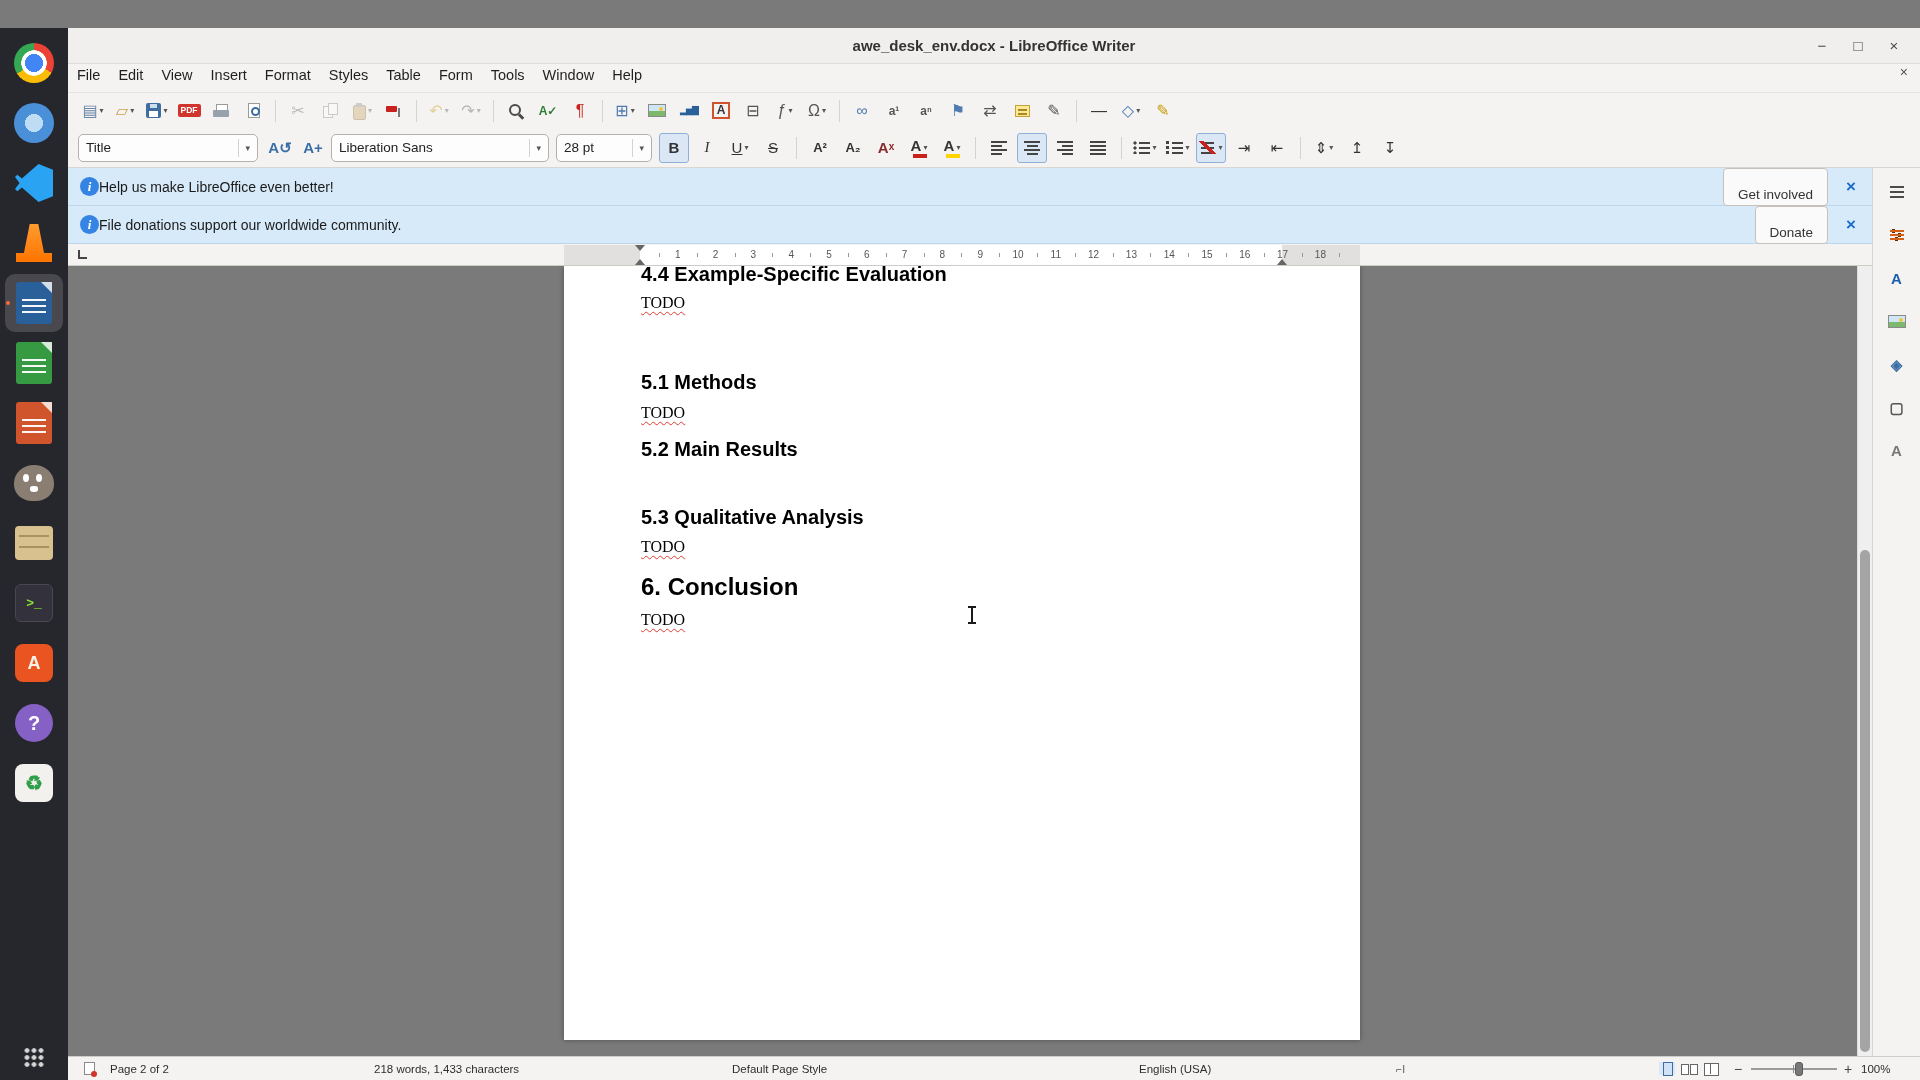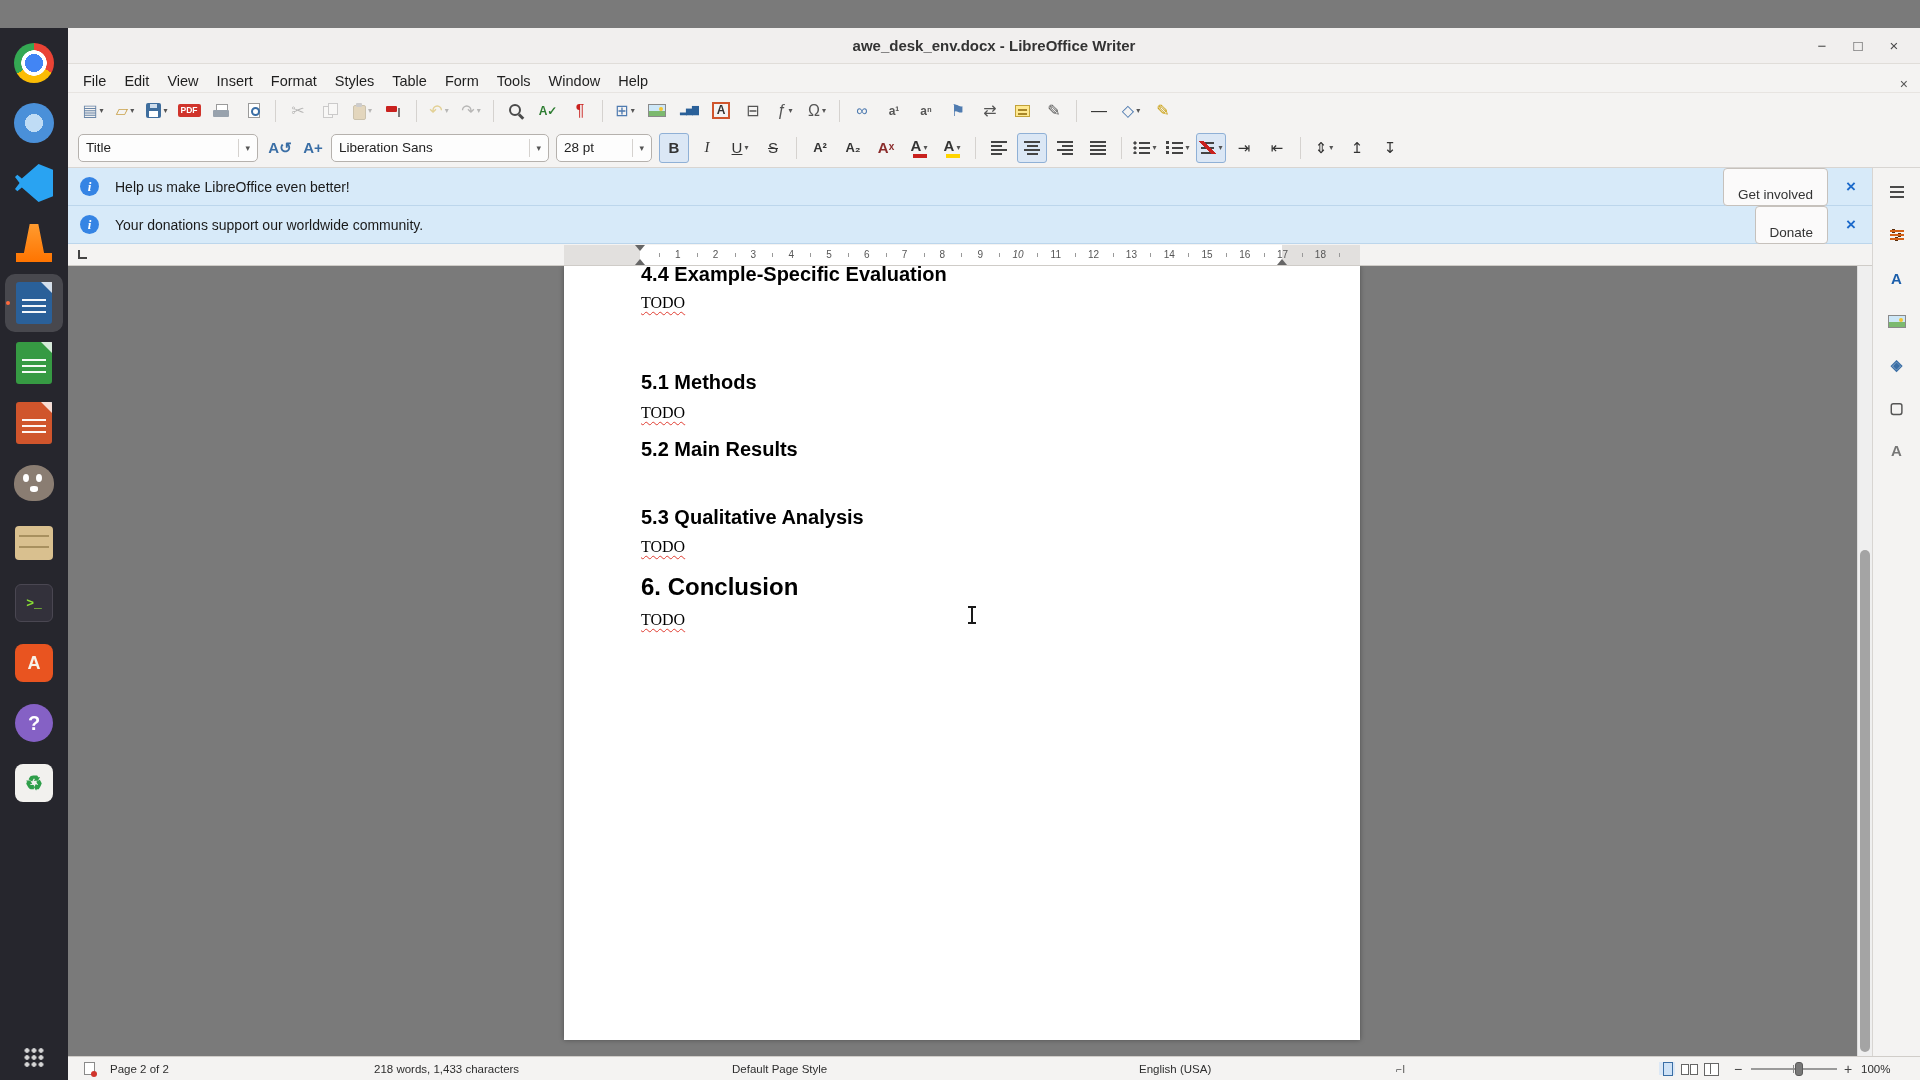--- a/index.html
+++ b/index.html
@@ -53,21 +53,21 @@
   .di-trash{width:38px;height:38px;background:#f2f1ee;border-radius:8px}
   .di-trash .di-letter{color:#2e9e49;font-size:20px}
   .appgrid{position:absolute;bottom:12px;left:50%;transform:translateX(-50%);width:21px;height:21px;background:radial-gradient(circle,#d6d6d6 2px,transparent 2.6px);background-size:7px 7px}
 
   
   .window{position:absolute;left:68px;top:28px;right:0;bottom:0;display:flex;flex-direction:column;background:#f4f3f2}
   .titlebar{height:36px;background:#f1efee;border-bottom:1px solid #e0ddd9;display:flex;align-items:center;justify-content:center;position:relative;flex:0 0 auto}
   .title{font-weight:bold;font-size:15px;color:#333}
   .winctl{position:absolute;right:14px;top:0;height:100%;display:flex;align-items:center;gap:12px}
   .wbtn{width:24px;text-align:center;font-size:15px;color:#4a4a4a;cursor:pointer}
-  .menubar{height:28px;display:flex;align-items:flex-end;padding-left:6px;position:relative;font-size:14.5px;color:#1f1f1f;flex:0 0 auto}
+  .menubar{height:28px;display:flex;align-items:flex-start;position:relative;font-size:14.5px;color:#1f1f1f;flex:0 0 auto}
   .menu-item{padding:3px 9px;border-radius:3px;cursor:pointer}
   .doc-close{position:absolute;right:12px;font-size:14px;color:#555;cursor:pointer}
 
   
   .toolbar1{height:36px;display:flex;align-items:center;padding-left:10px;gap:2px;border-top:1px solid #e7e4e1;flex:0 0 auto}
   .toolbar2{height:40px;display:flex;align-items:center;padding-left:10px;gap:3px;border-bottom:1px solid #d8d5d2;flex:0 0 auto}
   .tbtn,.fmtbtn{height:30px;min-width:30px;background:transparent;border:1px solid transparent;border-radius:3px;display:flex;align-items:center;justify-content:center;cursor:pointer;padding:0 2px}
   .tbtn.dis{opacity:.38}
   .fmtbtn.on{background:#dbe7f5;border-color:#8fb0d6}
   .tglyph{font-size:16px;line-height:1}
@@ -131,21 +131,21 @@
   .sw-ol{width:17px;height:13px;background-repeat:no-repeat;background-image:linear-gradient(#444 0 0),linear-gradient(#444 0 0),linear-gradient(#444 0 0),linear-gradient(#444 0 0),linear-gradient(#444 0 0),linear-gradient(#444 0 0);background-size:3px 3px,3px 3px,3px 3px,11px 2px,11px 2px,11px 2px;background-position:0 0,0 5px,0 10px,6px 1px,6px 6px,6px 11px}
   .sw-nl{width:17px;height:13px;background-repeat:no-repeat;background-image:linear-gradient(45deg,transparent 42%,#c9211e 42% 58%,transparent 58%),linear-gradient(#444 0 0),linear-gradient(#444 0 0),linear-gradient(#444 0 0);background-size:17px 13px,13px 2px,13px 2px,13px 2px;background-position:0 0,2px 1px,2px 6px,2px 11px}
   .sw-mod{width:11px;height:13px;background:#fff;border:1px solid #8a8a8a}
   .sw-mod::after{content:"";position:absolute;right:-3px;bottom:-3px;width:6px;height:6px;background:#d0342c;border-radius:50%}
 
   
   .middle{flex:1;display:flex;min-height:0}
   .maincol{flex:1;display:flex;flex-direction:column;min-width:0}
   .infobar{height:38px;display:flex;align-items:center;padding:0 16px 0 12px;background:#d7eaf9;border-bottom:1px solid #bcd6ec;flex:0 0 auto}
   .info-ico{width:19px;height:19px;border-radius:50%;background:#3584e4;color:#fff;font:italic bold 13px "Liberation Serif",serif;display:flex;align-items:center;justify-content:center}
-  .info-text{margin-left:16px;font-size:14px;color:#1a1a1a}
+  .info-text{margin-left:0;font-size:14px;color:#1a1a1a}
   .info-btn{margin-left:auto;height:38px;padding:18px 14px;font-size:13.5px;color:#333;background:#fbfafa;border:1px solid #c6c1bc;border-radius:4px;cursor:pointer;font-family:"Liberation Sans",sans-serif}
   .info-close{margin-left:18px;font-weight:bold;color:#1b6acb;font-size:17px;cursor:pointer}
 
   
   .ruler{height:22px;position:relative;background:#f4f3f2;border-bottom:1px solid #cfccc8;flex:0 0 auto}
   .tabsel{position:absolute;left:10px;top:6px;width:9px;height:9px;border-left:2px solid #444;border-bottom:2px solid #444}
   .ruler-strip{position:absolute;left:496px;top:1px;width:796px;height:20px;background:#fff}
   .rmargin-l{position:absolute;left:0;top:0;bottom:0;width:76px;background:#e2e0de}
   .rmargin-r{position:absolute;left:718px;top:0;bottom:0;right:0;background:#e2e0de}
   .rnum{position:absolute;top:0;height:20px;line-height:20px;font-size:10px;color:#555;transform:translateX(-50%)}
@@ -492,21 +492,21 @@
 
         <div class="infobar">
           <span class="info-ico">i</span>
           <span class="info-text">Help us make LibreOffice even better!</span>
           <button class="info-btn">Get involved</button>
           <span class="info-close">×</span>
         </div>
 
         <div class="infobar">
           <span class="info-ico">i</span>
-          <span class="info-text">Your donations support our worldwide community.</span>
+          <span class="info-text">File donations support our worldwide community.</span>
           <button class="info-btn">Donate</button>
           <span class="info-close">×</span>
         </div>
 
         <div class="ruler">
           <span class="tabsel"></span>
           <div class="ruler-strip" id="ruler-strip">
             <span class="rmargin-l"></span>
             <span class="rmargin-r"></span>
             <span class="ind-fl"></span>
@@ -523,21 +523,21 @@
               <span class="rnum" style="left: 265px;">5</span>
               <span class="rtick" style="left: 246.1px;"></span>
               <span class="rnum" style="left: 302.8px;">6</span>
               <span class="rtick" style="left: 283.9px;"></span>
               <span class="rnum" style="left: 340.6px;">7</span>
               <span class="rtick" style="left: 321.7px;"></span>
               <span class="rnum" style="left: 378.4px;">8</span>
               <span class="rtick" style="left: 359.5px;"></span>
               <span class="rnum" style="left: 416.2px;">9</span>
               <span class="rtick" style="left: 397.3px;"></span>
-              <span class="rnum" style="left: 454px; font-style: italic;">10</span>
+              <span class="rnum" style="left: 454px;">10</span>
               <span class="rtick" style="left: 435.1px;"></span>
               <span class="rnum" style="left: 491.8px;">11</span>
               <span class="rtick" style="left: 472.9px;"></span>
               <span class="rnum" style="left: 529.6px;">12</span>
               <span class="rtick" style="left: 510.7px;"></span>
               <span class="rnum" style="left: 567.4px;">13</span>
               <span class="rtick" style="left: 548.5px;"></span>
               <span class="rnum" style="left: 605.2px;">14</span>
               <span class="rtick" style="left: 586.3px;"></span>
               <span class="rnum" style="left: 643px;">15</span>

